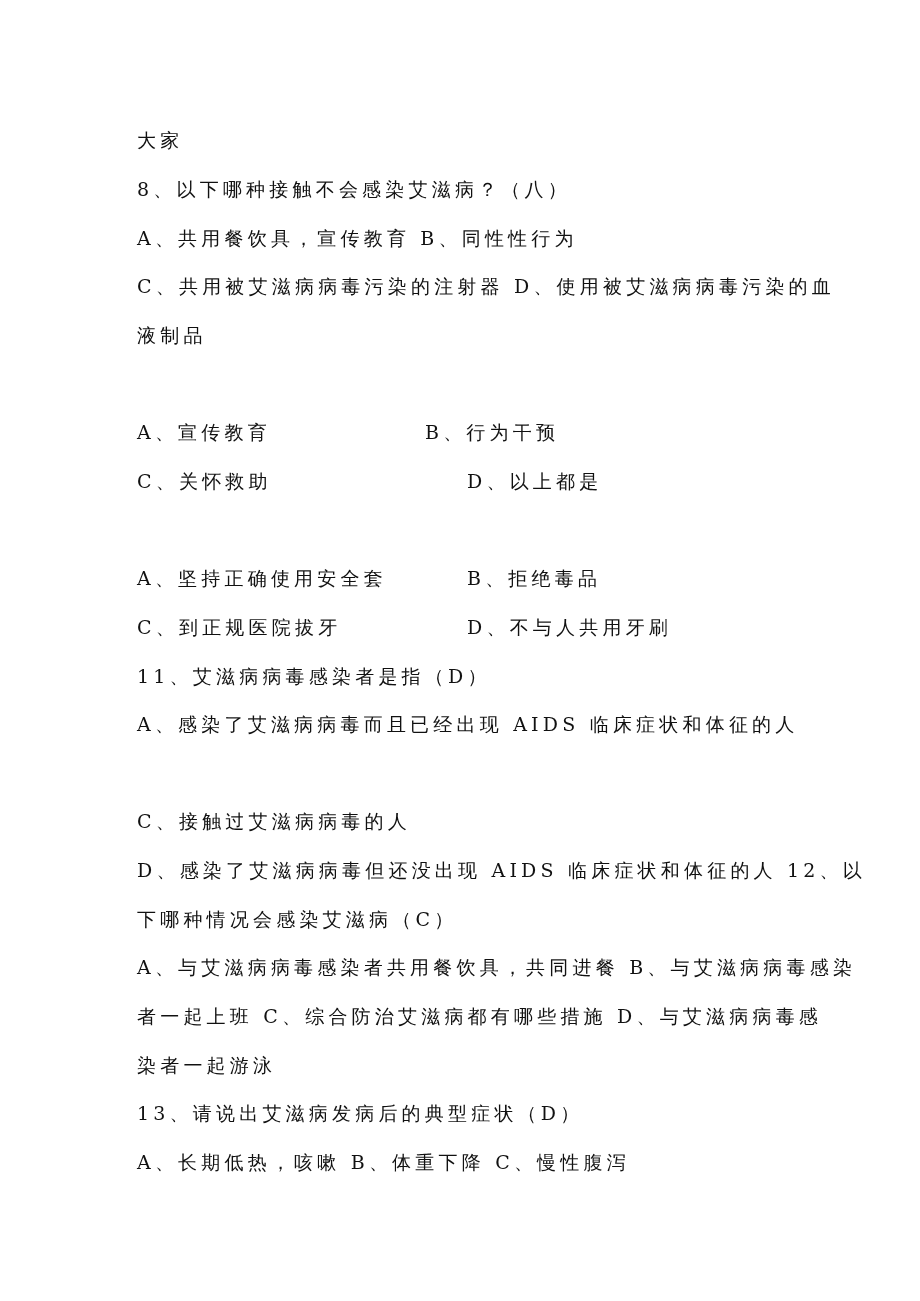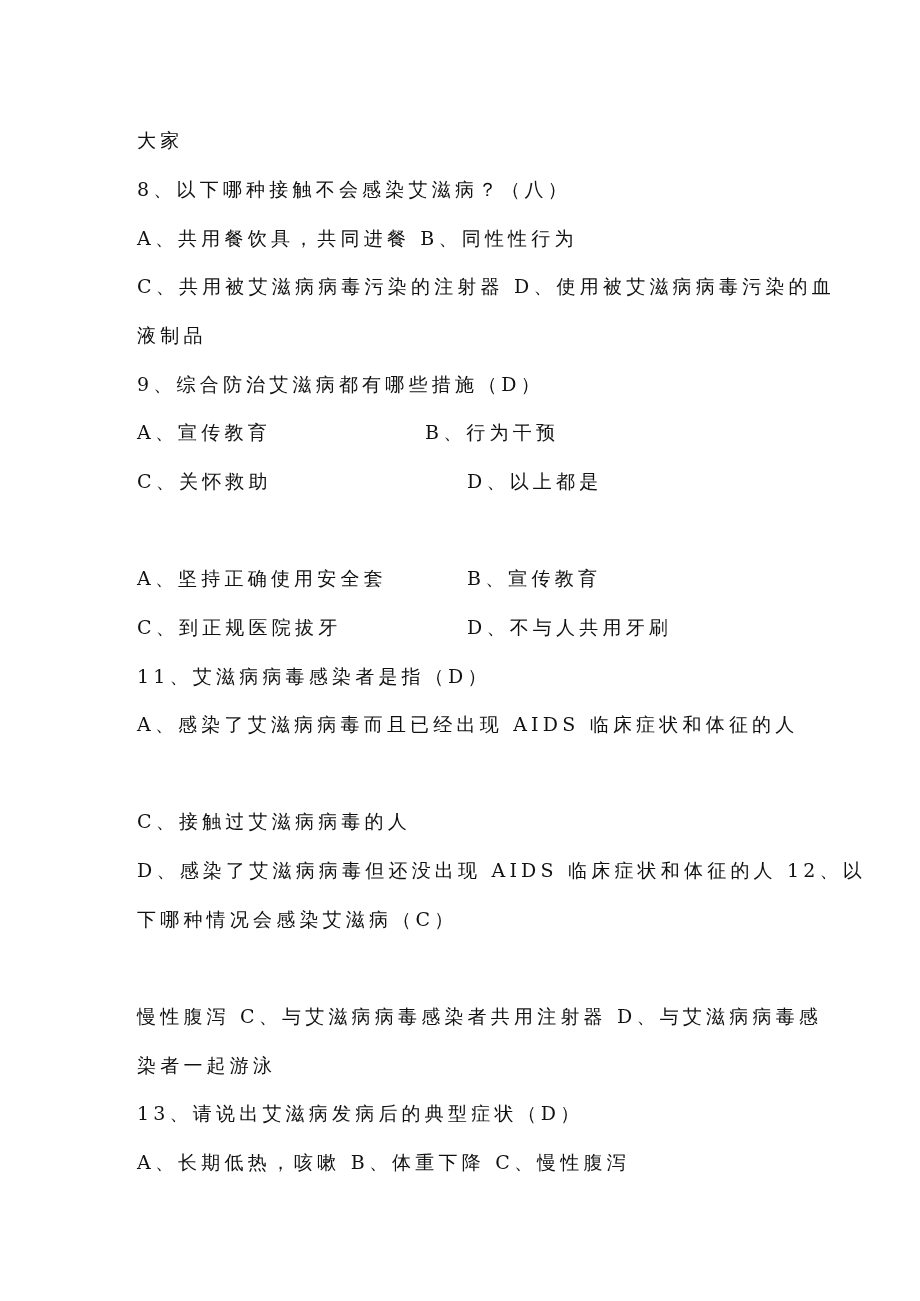--- a/index.html
+++ b/index.html
@@ -8,34 +8,34 @@
   .page { position: absolute; left: 0; top: 0; width: 920px; height: 986px; }
   .line { position: absolute; left: 137px; font-size: 19px; letter-spacing: 4.2px;
           white-space: nowrap; line-height: 24px; }
 </style>
 </head>
 <body>
 
 <div class="page">
   <div class="line" style="top:128px">大家</div>
   <div class="line" style="top:177px">8、以下哪种接触不会感染艾滋病？（八）</div>
-  <div class="line" style="top:226px">A、共用餐饮具，共同进餐 B、同性性行为</div>
+  <div class="line" style="top:226px">A、共用餐饮具，宣传教育 B、同性性行为</div>
   <div class="line" style="top:274px">C、共用被艾滋病病毒污染的注射器 D、使用被艾滋病病毒污染的血</div>
   <div class="line" style="top:323px">液制品</div>
-  <div class="line" style="top:372px">9、综合防治艾滋病都有哪些措施（D）</div>
   <div class="line" style="top:420px">A、宣传教育</div>
   <div class="line" style="top:420px;left:425px">B、行为干预</div>
   <div class="line" style="top:469px">C、关怀救助</div>
   <div class="line" style="top:469px;left:467px">D、以上都是</div>
   <div class="line" style="top:566px">A、坚持正确使用安全套</div>
-  <div class="line" style="top:566px;left:467px">B、宣传教育</div>
+  <div class="line" style="top:566px;left:467px">B、拒绝毒品</div>
   <div class="line" style="top:615px;left:467px">D、不与人共用牙刷</div>
   <div class="line" style="top:615px">C、到正规医院拔牙</div>
   <div class="line" style="top:664px">11、艾滋病病毒感染者是指（D）</div>
   <div class="line" style="top:712px">A、感染了艾滋病病毒而且已经出现 AIDS 临床症状和体征的人</div>
   <div class="line" style="top:809px">C、接触过艾滋病病毒的人</div>
   <div class="line" style="top:858px">D、感染了艾滋病病毒但还没出现 AIDS 临床症状和体征的人 12、以</div>
   <div class="line" style="top:907px">下哪种情况会感染艾滋病（C）</div>
-  <div class="line" style="top:1004px">慢性腹泻 C、与艾滋病病毒感染者共用注射器 D、与艾滋病病毒感</div>
+  <div class="line" style="top:955px">A、与艾滋病病毒感染者共用餐饮具，共同进餐 B、与艾滋病病毒感染</div>
+  <div class="line" style="top:1004px">者一起上班 C、综合防治艾滋病都有哪些措施 D、与艾滋病病毒感</div>
   <div class="line" style="top:1053px">染者一起游泳</div>
   <div class="line" style="top:1101px">13、请说出艾滋病发病后的典型症状（D）</div>
   <div class="line" style="top:1150px">A、长期低热，咳嗽 B、体重下降 C、慢性腹泻</div>
 </div>
 
 </body></html>

